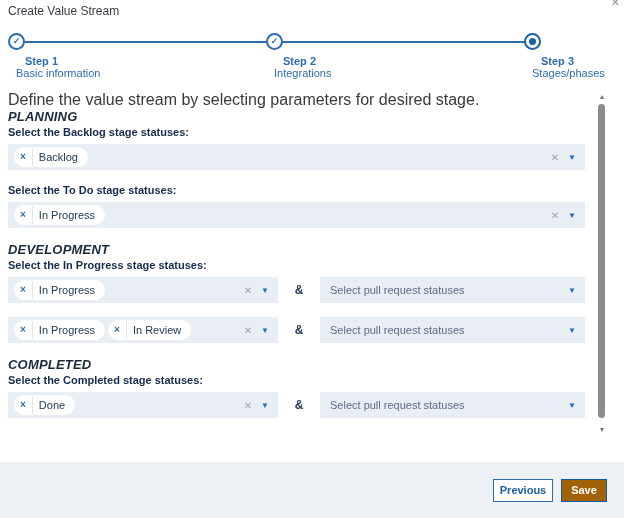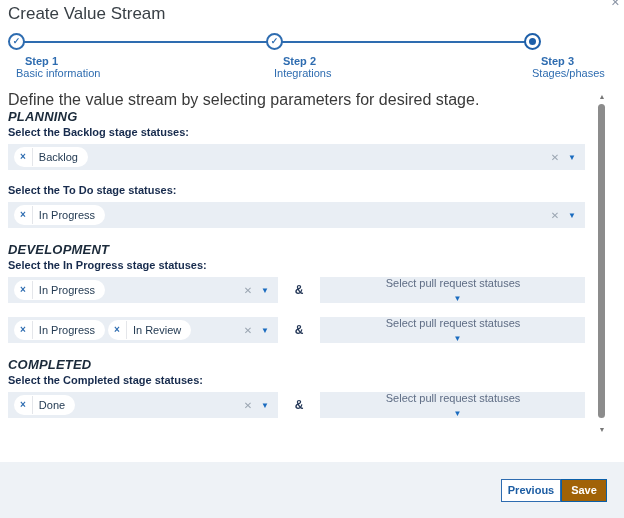--- a/index.html
+++ b/index.html
@@ -2,21 +2,21 @@
 <html><head>
 <meta charset="utf-8">
 <style>
   * { margin:0; padding:0; box-sizing:border-box; }
   html,body { width:624px; height:518px; overflow:hidden; background:#fff;
     font-family:"Liberation Sans", sans-serif; }
   .dialog { position:relative; width:624px; height:518px; background:#fff; }
 
   .close { position:absolute; top:-4px; right:4px; font-size:11px; color:#8993a4; cursor:pointer; }
 
-  .title { position:absolute; left:8px; top:4px; font-size:17px; font-weight:400; color:#383f45; }
+  .title { position:absolute; left:8px; top:4px; font-size:12px; font-weight:400; color:#383f45; }
 
   
   .stepper { position:absolute; left:0; top:32px; width:624px; height:50px; }
   .step-line { position:absolute; left:16px; top:9px; width:517px; height:2px; background:#2e6cb0; }
   .step { position:absolute; top:0; width:140px; cursor:pointer; }
   .step-0 { left:8px; } .step-1 { left:266px; } .step-2 { left:524px; }
   .step-circle { position:absolute; top:1px; left:0; width:17px; height:17px; border-radius:50%;
     background:#fff; border:2px solid #2e6cb0; display:flex; align-items:center; justify-content:center; }
   .step-circle .check { color:#2e6cb0; font-size:9px; font-weight:bold; line-height:1; }
   .step-circle.active { border-color:#1d5fa9; }
@@ -32,21 +32,21 @@
   #form-area { position:absolute; left:8px; top:107px; width:577px; }
   .section-heading { font-size:13px; font-weight:bold; color:#1b2a3a; letter-spacing:.2px;
     line-height:16px; margin:10px 0 1px;font-style:italic; }
   .section-heading.first { margin-top:2px; }
   .field-label { font-size:11px; font-weight:bold; color:#172b4d; line-height:13px; margin:0 0 5px; }
   .form-row { display:flex; align-items:center; margin-bottom:14px; }
   .select { background:#e9eef4; height:26px; display:flex; align-items:center;
     padding:0 9px 0 3px; cursor:pointer; }
   .select.full { width:577px; }
   .select.left { width:270px; }
-  .select.pr { width:265px; padding-left:10px;flex-direction:column; }
+  .select.pr { width:265px; padding-left:10px; }
   .amp { width:42px; text-align:center; font-size:12px; font-weight:bold; color:#253858; }
   .spacer { flex:1; }
   .chip { display:inline-flex; align-items:center; background:#fff; border-radius:10px;
     height:20px; margin-left:3px; overflow:hidden; }
   .chip-x { color:#2e6cb0; font-size:10px; font-weight:bold; padding:0 6px;
     border-right:1px solid #e4e6ea; line-height:18px; cursor:pointer; }
   .chip-label { font-size:11px; color:#243b53; padding:0 10px 0 6px; }
   .clear-x { color:#9aa5b1; font-size:10px; cursor:pointer; }
   .caret { color:#1a6bbf; font-size:8px; margin-left:9px; cursor:pointer; }
   .placeholder { font-size:11px; color:#5e6c84; }
@@ -54,21 +54,21 @@
   
   .scrollbar { position:absolute; left:596px; top:93px; width:12px; height:346px; }
   .sb-arrow { position:absolute; left:0; width:12px; text-align:center;
     font-size:7px; color:#777; cursor:pointer; line-height:8px; }
   .sb-arrow.up { top:0; } .sb-arrow.down { top:333px; }
   .sb-thumb { position:absolute; left:2px; top:11px; width:7px; height:314px;
     background:#8c8c8c; border-radius:4px; cursor:pointer; }
 
   
   .footer { position:absolute; left:0; bottom:0; width:624px; height:56px; background:#eef2f6;
-    display:flex; align-items:center; justify-content:flex-end; padding-right:17px; }
+    display:flex; align-items:center; justify-content:flex-end; gap:8px; padding-right:17px; }
   .btn-prev { width:60px; height:23px; background:#fff; border:1px solid #2e6cb0;
     color:#1c5da3; font-size:11px; font-weight:bold; font-family:inherit; cursor:pointer; }
   .btn-save { width:46px; height:23px; background:#a16207; border:1px solid #0b5fa8;
     color:#fff; font-size:11px; font-weight:bold; font-family:inherit; cursor:pointer; }
 </style>
 </head>
 <body>
 
 <div class="dialog">
   <span class="close">✕</span>

